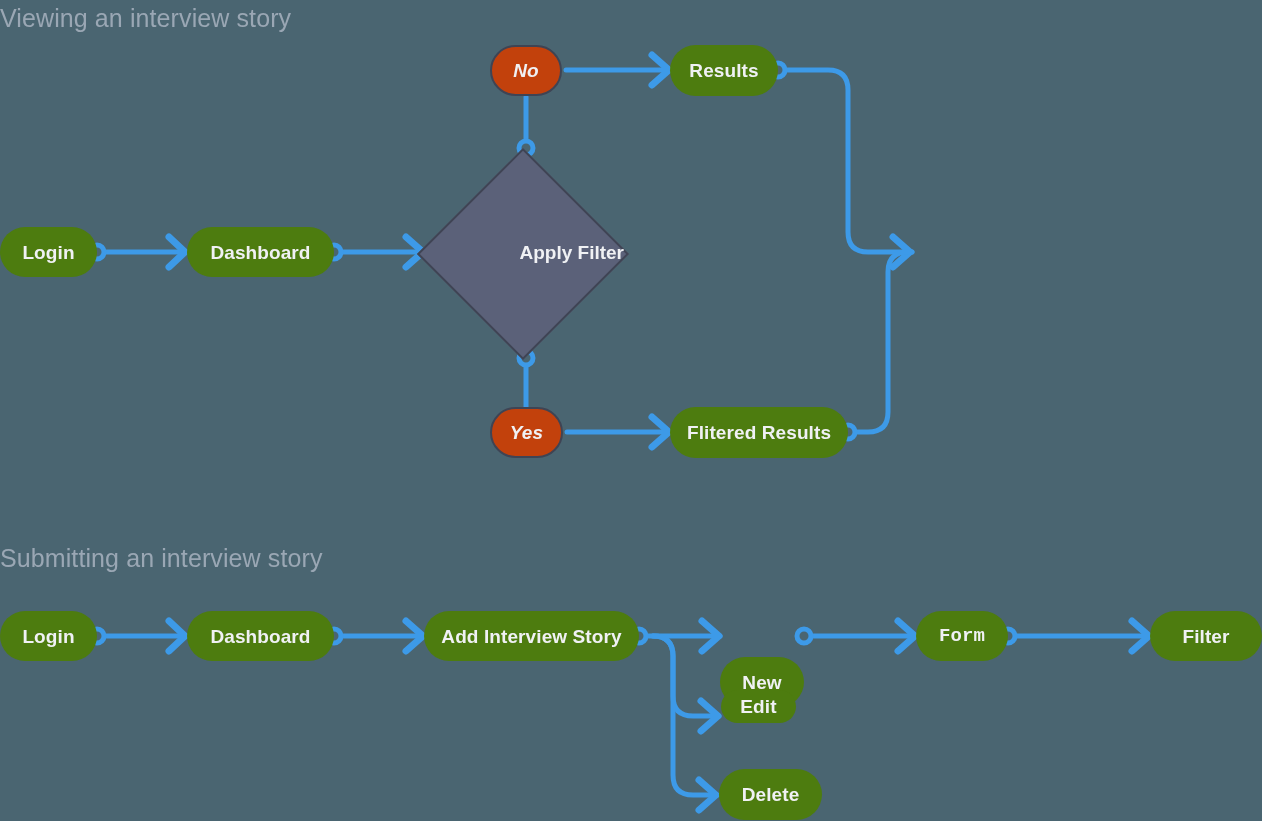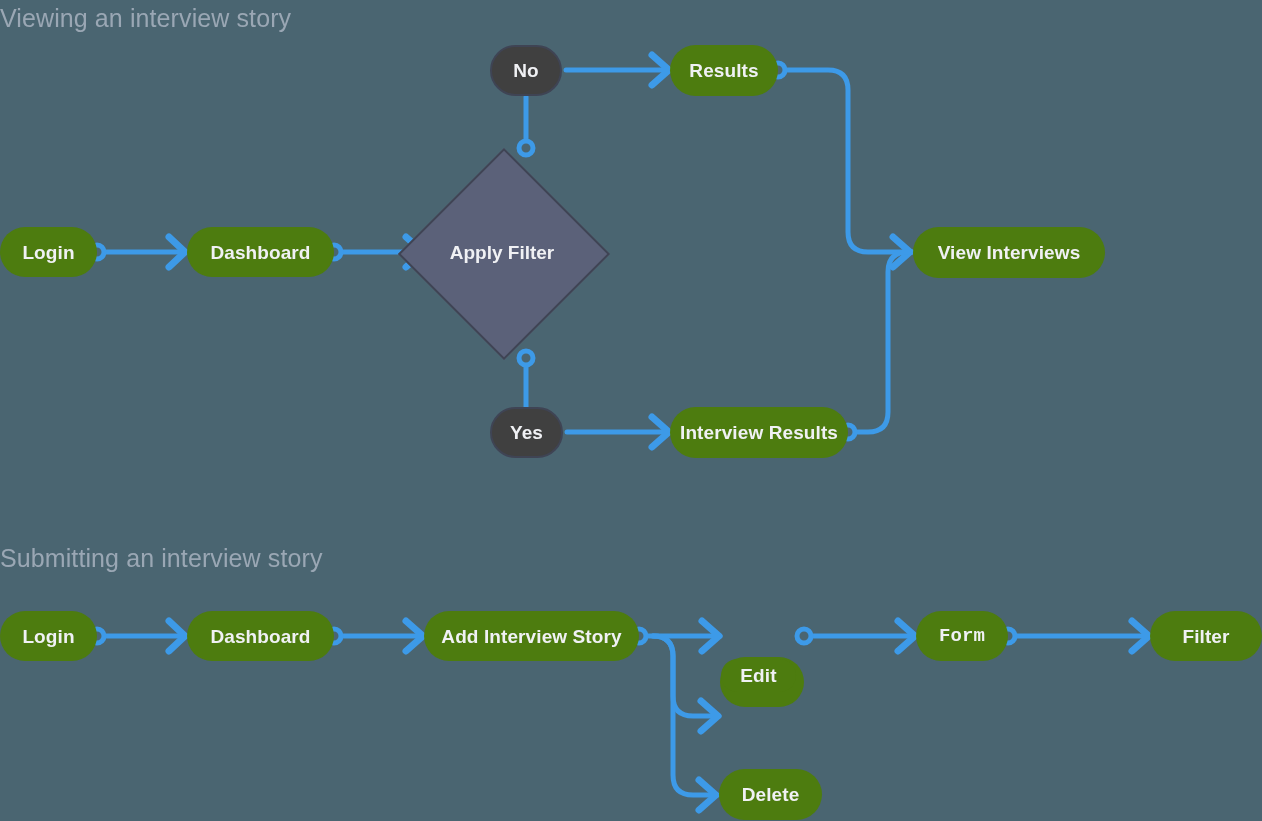--- a/index.html
+++ b/index.html
@@ -55,22 +55,23 @@
     color: #f0f1f4;
     font-size: 19px;
     font-weight: 700;
     letter-spacing: 0.1px;
     white-space: nowrap;
     padding: 0 16px;
     line-height: 1;
   }
 
   .node.decision-branch {
-    background: #404040;
+    background: #c2410c;
     border: 2px solid #3f4454;
+    font-style: italic;
   }
 
   .diamond {
     position: absolute;
     box-sizing: border-box;
     display: flex;
     align-items: center;
     justify-content: center;
   }
   .diamond .diamond-shape {
@@ -194,44 +195,43 @@
   </svg>
 
   <div class="section-title" id="title-viewing">Viewing an interview story</div>
 
   <div class="section-title" id="title-submitting">Submitting an interview story</div>
 
   <div class="node" style="left:0px; top:227px; width:97px; height:50px;">Login</div>
 
   <div class="node" style="left:187px; top:227px; width:147px; height:50px;">Dashboard</div>
 
-  <div class="diamond" style="left:399px; top:149px; width:206px; height:206px;">
+  <div class="diamond" style="left:418px; top:149px; width:206px; height:206px;justify-content:flex-end;">
     <div class="diamond-shape"></div>
     <div class="diamond-label">Apply Filter</div>
   </div>
 
   <div class="node decision-branch" style="left:490px; top:45px; width:72px; height:51px;">No</div>
 
   <div class="node decision-branch" style="left:490px; top:407px; width:73px; height:51px;">Yes</div>
 
   <div class="node" style="left:670px; top:45px; width:108px; height:51px;">Results</div>
 
-  <div class="node" style="left:670px; top:407px; width:178px; height:51px;">Interview Results</div>
-
-  <div class="node" style="left:913px; top:227px; width:192px; height:51px;">View Interviews</div>
+  <div class="node" style="left:670px; top:407px; width:178px; height:51px;">Flitered Results</div>
+
 
   <div class="node" style="left:0px; top:611px; width:97px; height:50px;">Login</div>
 
   <div class="node" style="left:187px; top:611px; width:147px; height:50px;">Dashboard</div>
 
   <div class="node" style="left:424px; top:611px; width:215px; height:50px;text-align:right;">Add Interview Story</div>
 
   <div class="node" style="left:720px; top:611px; width:84px; height:50px;margin-top:46px;">New</div>
 
-  <div class="node" style="left:721px; top:659px; width:75px; height:33px;">Edit</div>
+  <div class="node" style="left:721px; top:690px; width:75px; height:33px;">Edit</div>
 
   <div class="node" style="left:719px; top:769px; width:103px; height:51px;">Delete</div>
 
   <div class="node" style="left:916px; top:611px; width:92px; height:50px;font-family:Liberation Mono, monospace;">Form</div>
 
   <div class="node" style="left:1150px; top:611px; width:112px; height:50px;">Filter</div>
 
 </div>
 
 </body></html>

